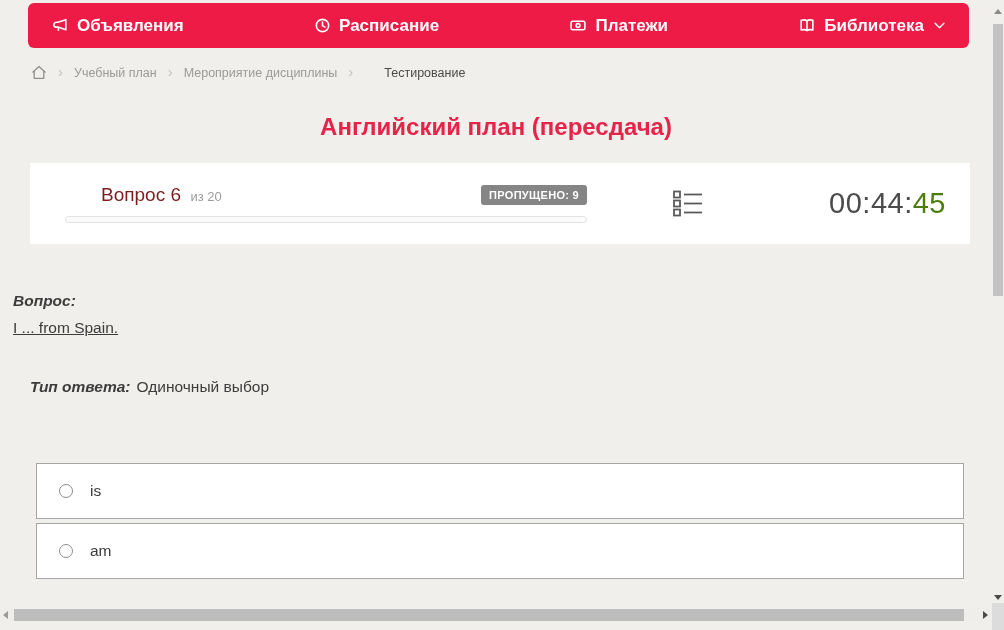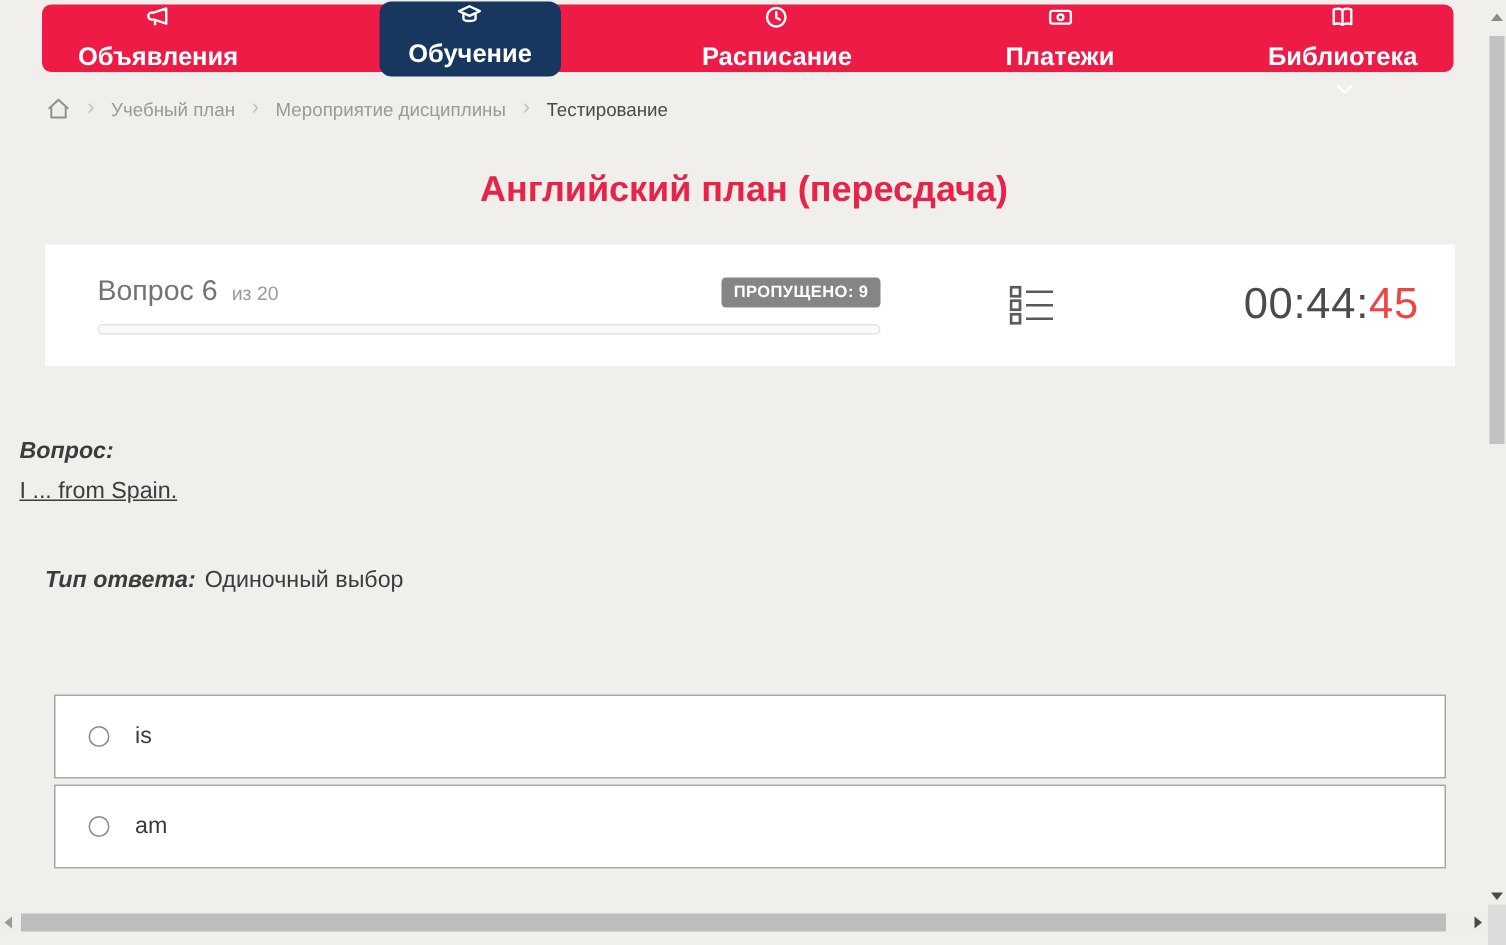--- a/index.html
+++ b/index.html
@@ -13,74 +13,74 @@
   
   .topnav {
     position:absolute; left:28px; top:3px; width:941px; height:45px;
     background:#ed1b45; border-radius:6px;
     display:flex; align-items:center; justify-content:space-between;
     padding:0 24px;
   }
   .nav-item {
     display:flex; align-items:center; gap:8px;
     color:#fff; font-weight:bold; font-size:17px; white-space:nowrap;
-    cursor:pointer; height:45px;flex-direction:column;
+    cursor:pointer; height:45px;
   }
   .nav-item.active {
     background:#17375e; border-radius:8px; height:50px;
     padding:0 19px; margin:0 -8px;
   }
   .nav-icon { display:flex; align-items:center; }
   .nav-icon svg { display:block; }
   .chev { margin-left:2px; opacity:.95; display:flex; align-items:center; }
 
   
   .breadcrumb {
     position:absolute; left:31px; top:62px; height:21px;
     display:flex; align-items:center; gap:11px;
     font-size:12.5px; color:#9a9a9a;
   }
   .bc-home { display:flex; align-items:center; cursor:pointer; }
   .bc-sep { color:#c4c2bd; font-size:15px; line-height:1; transform:translateY(-1px); }
   .bc-link { color:#9a9a9a; text-decoration:none; cursor:pointer;text-align:right; }
-  .bc-current { color:#4a4a4a; }
+  .bc-current { color:#4a4a4a;margin-left:20px; }
 
   
   .page-title {
     position:absolute; left:0; top:113px; width:992px;
     text-align:center; font-size:24px; font-weight:bold; color:#e7234a;
   }
 
   
   .qcard {
     position:absolute; left:30px; top:163px; width:940px; height:81px;
     background:#ffffff; display:flex; align-items:center;
   }
   .qcard-left { margin-left:35px; width:522px; }
   .qcard-head {
     display:flex; justify-content:space-between; align-items:center;
     margin-bottom:10px;
   }
-  .qnum { font-size:19px; color:#737373; }
+  .qnum { font-size:19px; color:#7f1d1d;margin-left:36px; }
   .qof  { font-size:13px; color:#9b9b9b; margin-left:5px; }
   .badge {
     background:#858585; color:#fff; font-size:11px; font-weight:bold;
     padding:4px 8px; border-radius:3px; letter-spacing:.3px;
   }
   .progress {
     width:100%; height:7px; border:1px solid #e2e2e2; border-radius:4px;
     background:#fbfbfb; overflow:hidden;
   }
   .progress-fill { height:100%; width:0%; background:#e7234a; }
   .qlist-icon { margin-left:86px; display:flex; align-items:center; cursor:pointer; }
   .timer {
     margin-left:auto; margin-right:24px;
     font-size:29px; color:#4b4b4b; letter-spacing:.5px;
   }
-  .timer-sec { color:#ef4444; }
+  .timer-sec { color:#4d7c0f; }
 
   
   .qtext-block { position:absolute; left:13px; top:292px; font-size:15.5px; color:#3c3c3c; }
   .q-label { font-weight:bold; font-style:italic; margin-bottom:9px; }
   .q-sentence { margin-bottom:0;text-decoration:underline; }
   .q-type { position:absolute; left:30px; top:378px; font-size:15.5px; color:#3c3c3c; }
   .q-type b { font-style:italic; margin-right:6px; }
 
   
   .options { position:absolute; left:36px; top:463px; width:928px; }
@@ -135,29 +135,20 @@
   <div class="nav-item">
     <span class="nav-icon">
       <svg width="17" height="17" viewBox="0 0 16 16" fill="none" stroke="#fff" stroke-width="1.5" stroke-linejoin="round">
           <path d="M13 2.5 L5.5 5 H4 a2.2 2.2 0 0 0 0 4.5 H5.5 L13 12 Z"></path>
           <path d="M6 9.7 V13"></path>
         </svg>
     </span>
     <span>Объявления</span>
   </div>
 
-  <div class="nav-item active">
-    <span class="nav-icon">
-      <svg width="18" height="17" viewBox="0 0 16 16" fill="none" stroke="#fff" stroke-width="1.5" stroke-linejoin="round">
-          <path d="M1.5 6 L8 3 L14.5 6 L8 9 Z"></path>
-          <path d="M4.2 7.6 V11 c0 1.6 7.6 1.6 7.6 0 V7.6"></path>
-        </svg>
-    </span>
-    <span>Обучение</span>
-  </div>
 
   <div class="nav-item">
     <span class="nav-icon">
       <svg width="17" height="17" viewBox="0 0 16 16" fill="none" stroke="#fff" stroke-width="1.5" stroke-linecap="round">
           <circle cx="8" cy="8" r="5.8"></circle>
           <path d="M8 4.8 V8.2 L10.3 9.5"></path>
         </svg>
     </span>
     <span>Расписание</span>
   </div>

